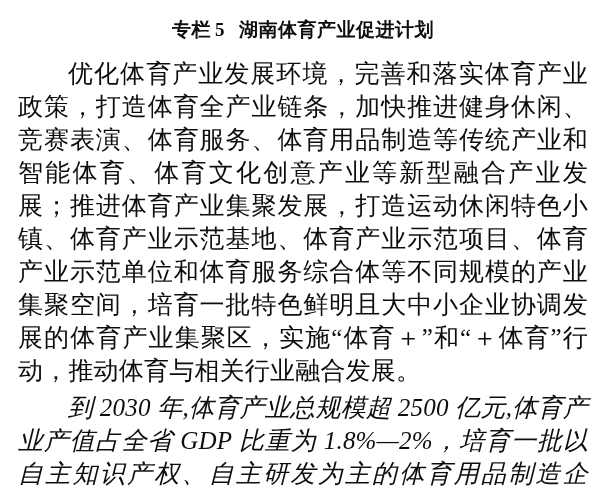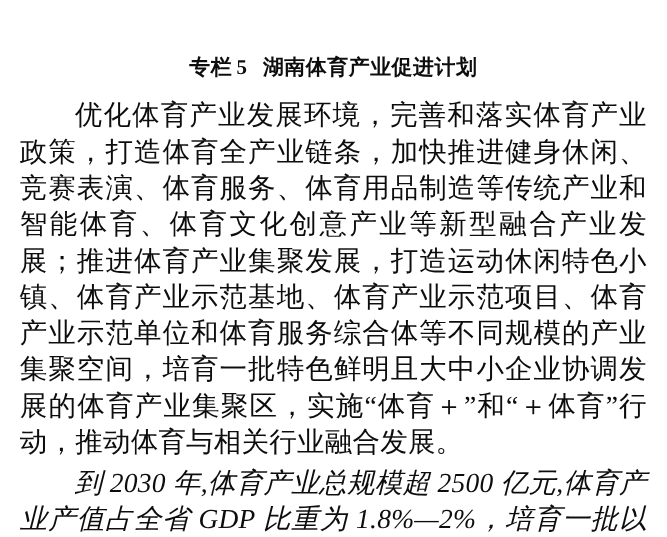--- a/index.html
+++ b/index.html
@@ -13,21 +13,20 @@
     font-family: "Liberation Serif", "DejaVu Serif", serif;
     color: #0d0d0d;
     overflow: hidden;
   }
   .page {
     position: relative;
     width: 606px;
     height: 448px;
     box-sizing: border-box;
     padding: 10px 18px 0 18px;
-    margin-top: 32px;
   }
   .doc-title {
     text-align: center;
     font-weight: bold;
     font-size: 19px;
     letter-spacing: 0.5px;
     margin: 8px 0 14px 0;
     line-height: 1.3;
   }
   .doc-title .title-num {

